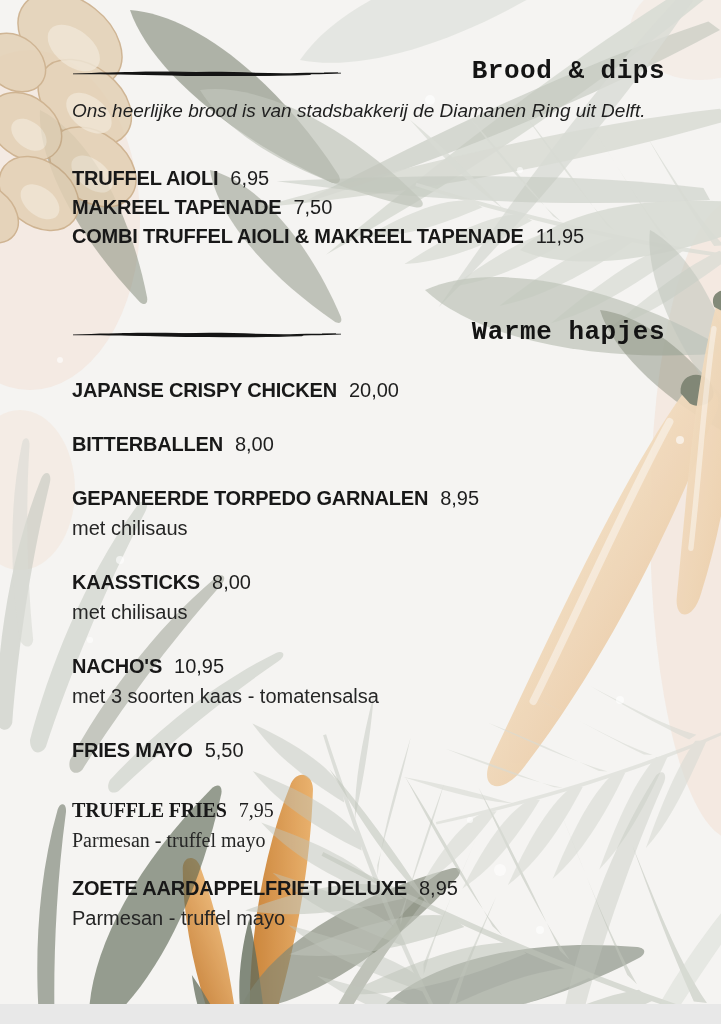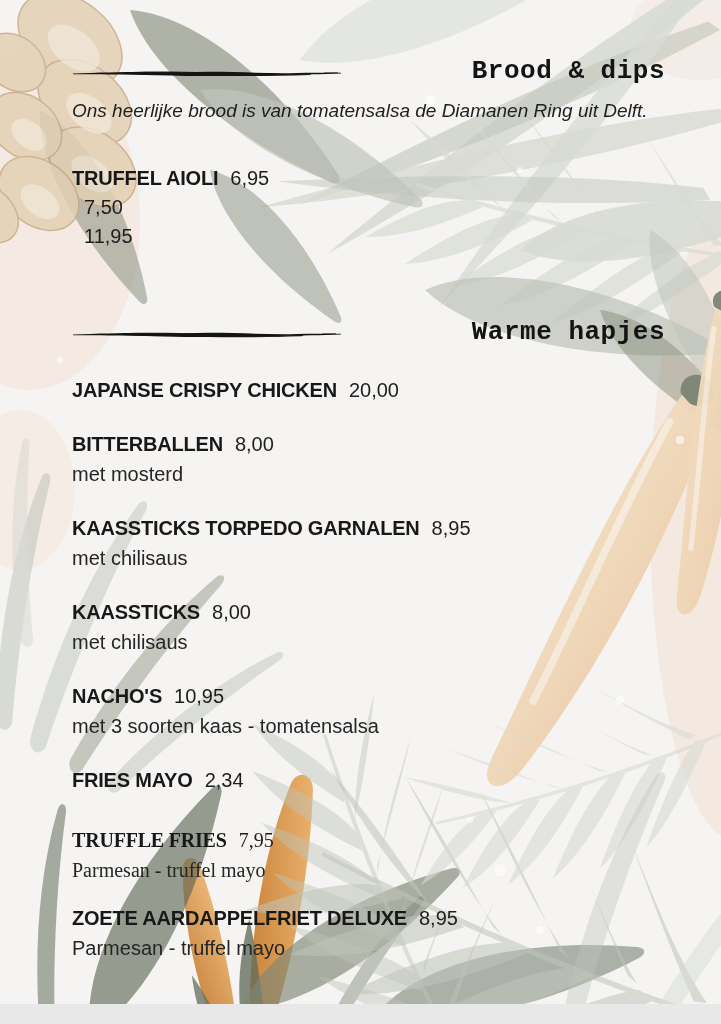--- a/index.html
+++ b/index.html
@@ -187,35 +187,37 @@
       <div class="section-header">
         <svg class="brush" viewBox="0 0 272 13" aria-hidden="true">
           <g style="fill:var(--ink,#141414)">
             <path d="M1,6.5 C40,5 70,4.5 110,5.5 C150,3.5 190,7 225,6 C243,5.5 258,6 269,5.8 L269,6.6 C250,7.4 230,7.6 205,8 C165,9.6 120,9.2 85,8.2 C50,7.4 20,7.6 1,7.2 Z"></path>
             <path d="M60,5 C120,3.2 200,8.5 240,6.5 L238,8 C180,10 110,8.8 60,6.8 Z" opacity="0.9"></path>
             <path d="M252,5.4 L266,5.2 L266,6 L252,6.4 Z" opacity="0.8"></path>
           </g>
         </svg>
         <h1 class="section-title">Brood &amp; dips</h1>
       </div>
-      <p class="subtitle">Ons heerlijke brood is van tomatensalsa de Diamanen Ring uit Delft.</p>
+      <p class="subtitle">Ons heerlijke brood is van stadsbakkerij de Diamanen Ring uit Delft.</p>
       <div class="items-simple">
           <div class="menu-item">
             <div class="item-row">
               <span class="item-name">TRUFFEL AIOLI</span>
               <span class="item-price">6,95</span>
             </div>
           </div>
           <div class="menu-item">
             <div class="item-row">
+              <span class="item-name">MAKREEL TAPENADE</span>
               <span class="item-price">7,50</span>
             </div>
           </div>
           <div class="menu-item">
             <div class="item-row">
+              <span class="item-name">COMBI TRUFFEL AIOLI &amp; MAKREEL TAPENADE</span>
               <span class="item-price">11,95</span>
             </div>
           </div>
         </div>
     </section>
 
     <section class="section-warme">
       <div class="section-header">
         <svg class="brush" viewBox="0 0 272 13" aria-hidden="true">
           <g style="fill:var(--ink,#141414)">
@@ -231,25 +233,24 @@
             <div class="item-row">
               <span class="item-name">JAPANSE CRISPY CHICKEN</span>
               <span class="item-price">20,00</span>
             </div>
           </div>
           <div class="menu-item">
             <div class="item-row">
               <span class="item-name">BITTERBALLEN</span>
               <span class="item-price">8,00</span>
             </div>
-            <div class="item-desc">met mosterd</div>
-          </div>
-          <div class="menu-item">
-            <div class="item-row">
-              <span class="item-name">KAASSTICKS TORPEDO GARNALEN</span>
+          </div>
+          <div class="menu-item">
+            <div class="item-row">
+              <span class="item-name">GEPANEERDE TORPEDO GARNALEN</span>
               <span class="item-price">8,95</span>
             </div>
             <div class="item-desc">met chilisaus</div>
           </div>
           <div class="menu-item">
             <div class="item-row">
               <span class="item-name">KAASSTICKS</span>
               <span class="item-price">8,00</span>
             </div>
             <div class="item-desc">met chilisaus</div>
@@ -257,21 +258,21 @@
           <div class="menu-item">
             <div class="item-row">
               <span class="item-name">NACHO'S</span>
               <span class="item-price">10,95</span>
             </div>
             <div class="item-desc">met 3 soorten kaas - tomatensalsa</div>
           </div>
           <div class="menu-item">
             <div class="item-row">
               <span class="item-name">FRIES MAYO</span>
-              <span class="item-price">2,34</span>
+              <span class="item-price">5,50</span>
             </div>
           </div>
           <div class="menu-item">
             <div class="item-row">
               <span class="item-name">TRUFFLE FRIES</span>
               <span class="item-price">7,95</span>
             </div>
             <div class="item-desc">Parmesan - truffel mayo</div>
           </div>
           <div class="menu-item">

